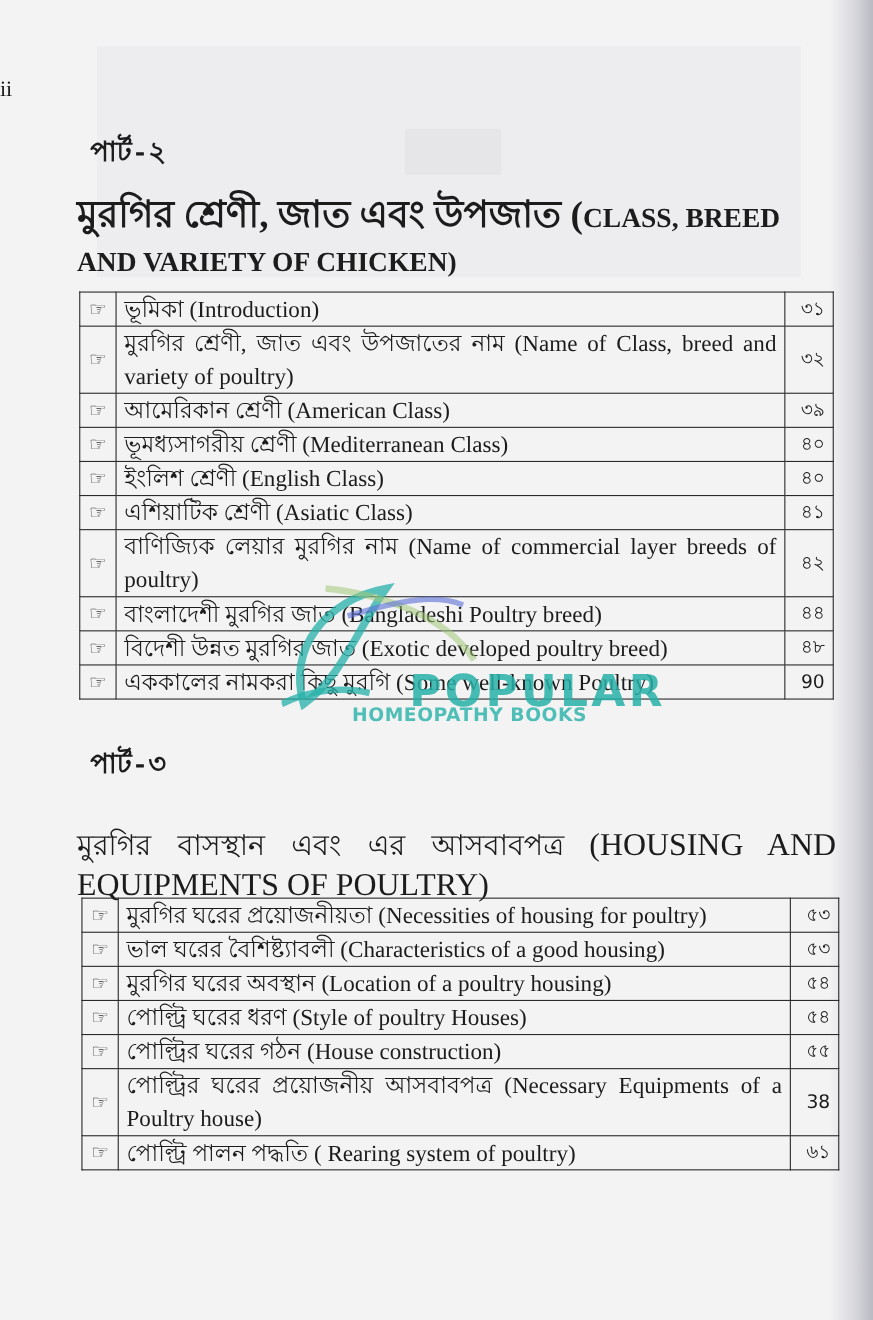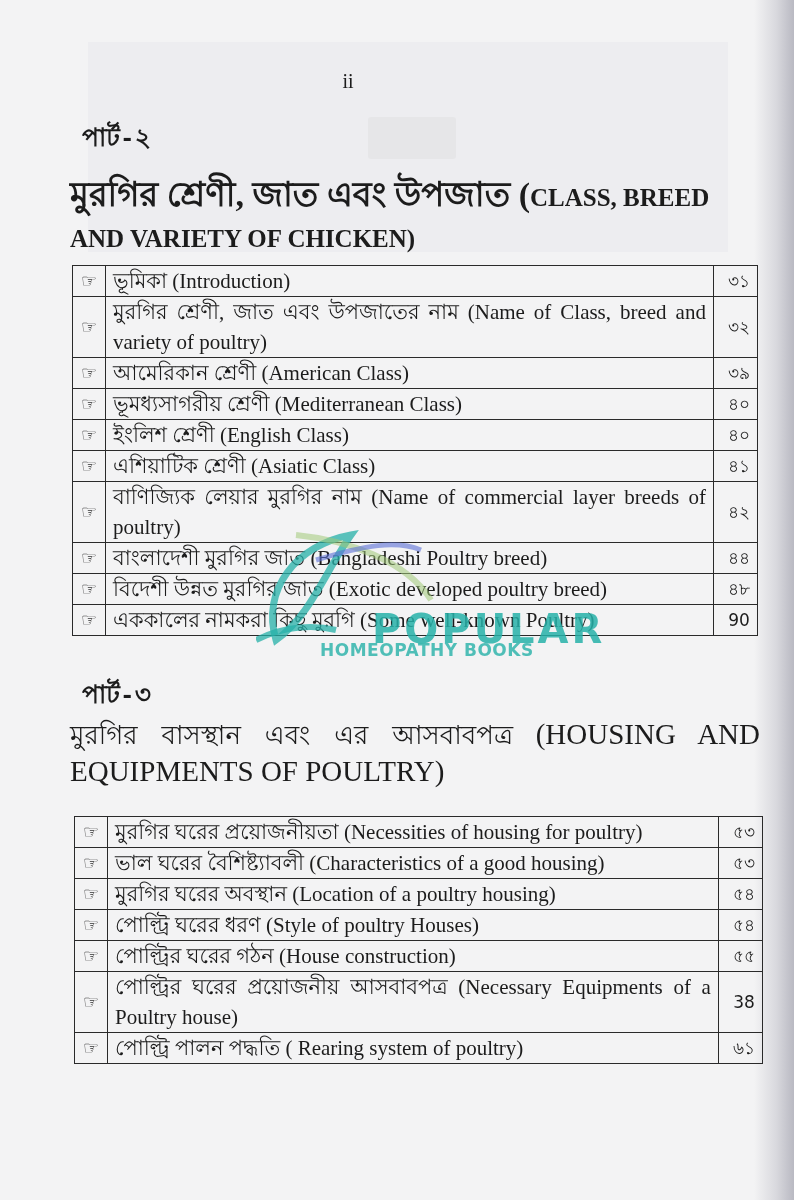--- a/index.html
+++ b/index.html
@@ -15,32 +15,32 @@
   }
   .ghost-box {
     position: absolute; left: 368px; top: 117px; width: 88px; height: 42px;
     background: #e6e6e8; border-radius: 3px;
   }
   .ghost-frame {
     position: absolute; left: 88px; top: 42px; width: 640px; height: 210px;
     background: rgba(230,230,234,0.45);
   }
   .page-number {
-    position: absolute; top: 70px; left: 0; width: 696px; text-align: center;
+    position: absolute; top: 70px; left: 0; width: 696px; text-align: left;
     font-size: 20px;
   }
   .part-label {
     position: absolute; left: 82px; font-size: 25px; font-family: Liberation Mono, monospace; font-weight: bold;
   }
   .part-title {
     position: absolute; left: 70px; width: 690px;
   }
   .part-title.p2 .bn { font-size: 34px; font-weight: bold; font-family: Liberation Serif, serif; }
   .part-title.p2 .en { font-size: 25px; font-weight: bold; font-family: "Liberation Serif", serif; }
-  .part-title.p3 { font-size: 28px; text-align: justify; line-height: 36px; }
+  .part-title.p3 { font-size: 28px; text-align: justify; line-height: 36px; margin-top: 34px; }
   .part-title.p3 .bn { font-family: "DejaVu Sans", sans-serif; font-size: 26px; }
   .part-title.p3 .en { font-family: "Liberation Serif", serif; font-size: 29px; }
   table.toc {
     position: absolute; border-collapse: collapse;
     font-size: 21px; line-height: 30px;
   }
   table.toc td { border: 1.5px solid #2a2a2a; padding: 0 7px; vertical-align: middle; }
   table.toc td.icon { width: 20px; text-align: center; font-size: 18px; padding: 0 6px; color: #333; }
   table.toc td.title { text-align: justify; }
   table.toc td.page { text-align: center; font-family: "DejaVu Sans", sans-serif; font-size: 17px; padding-left: 14px; }

